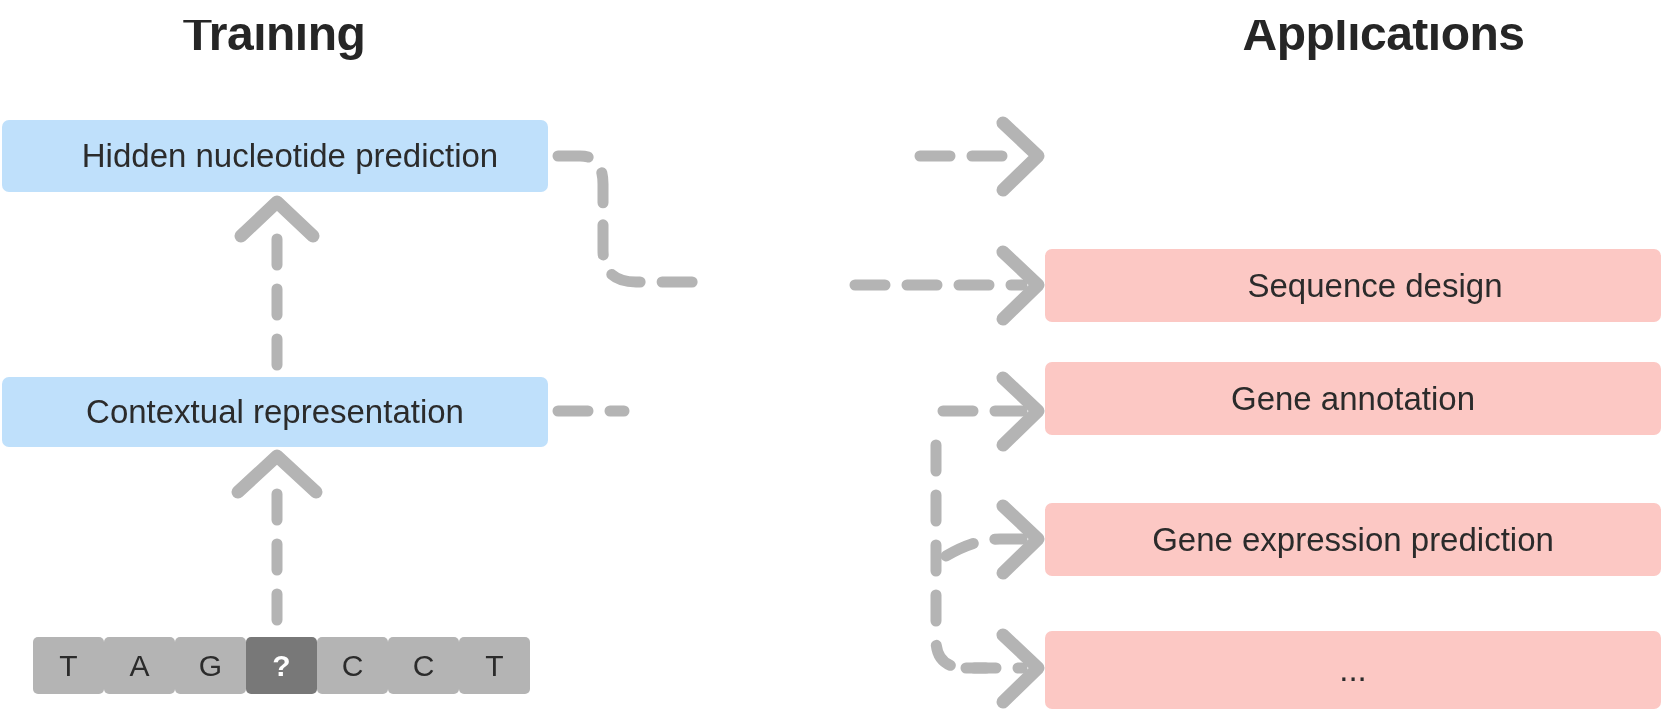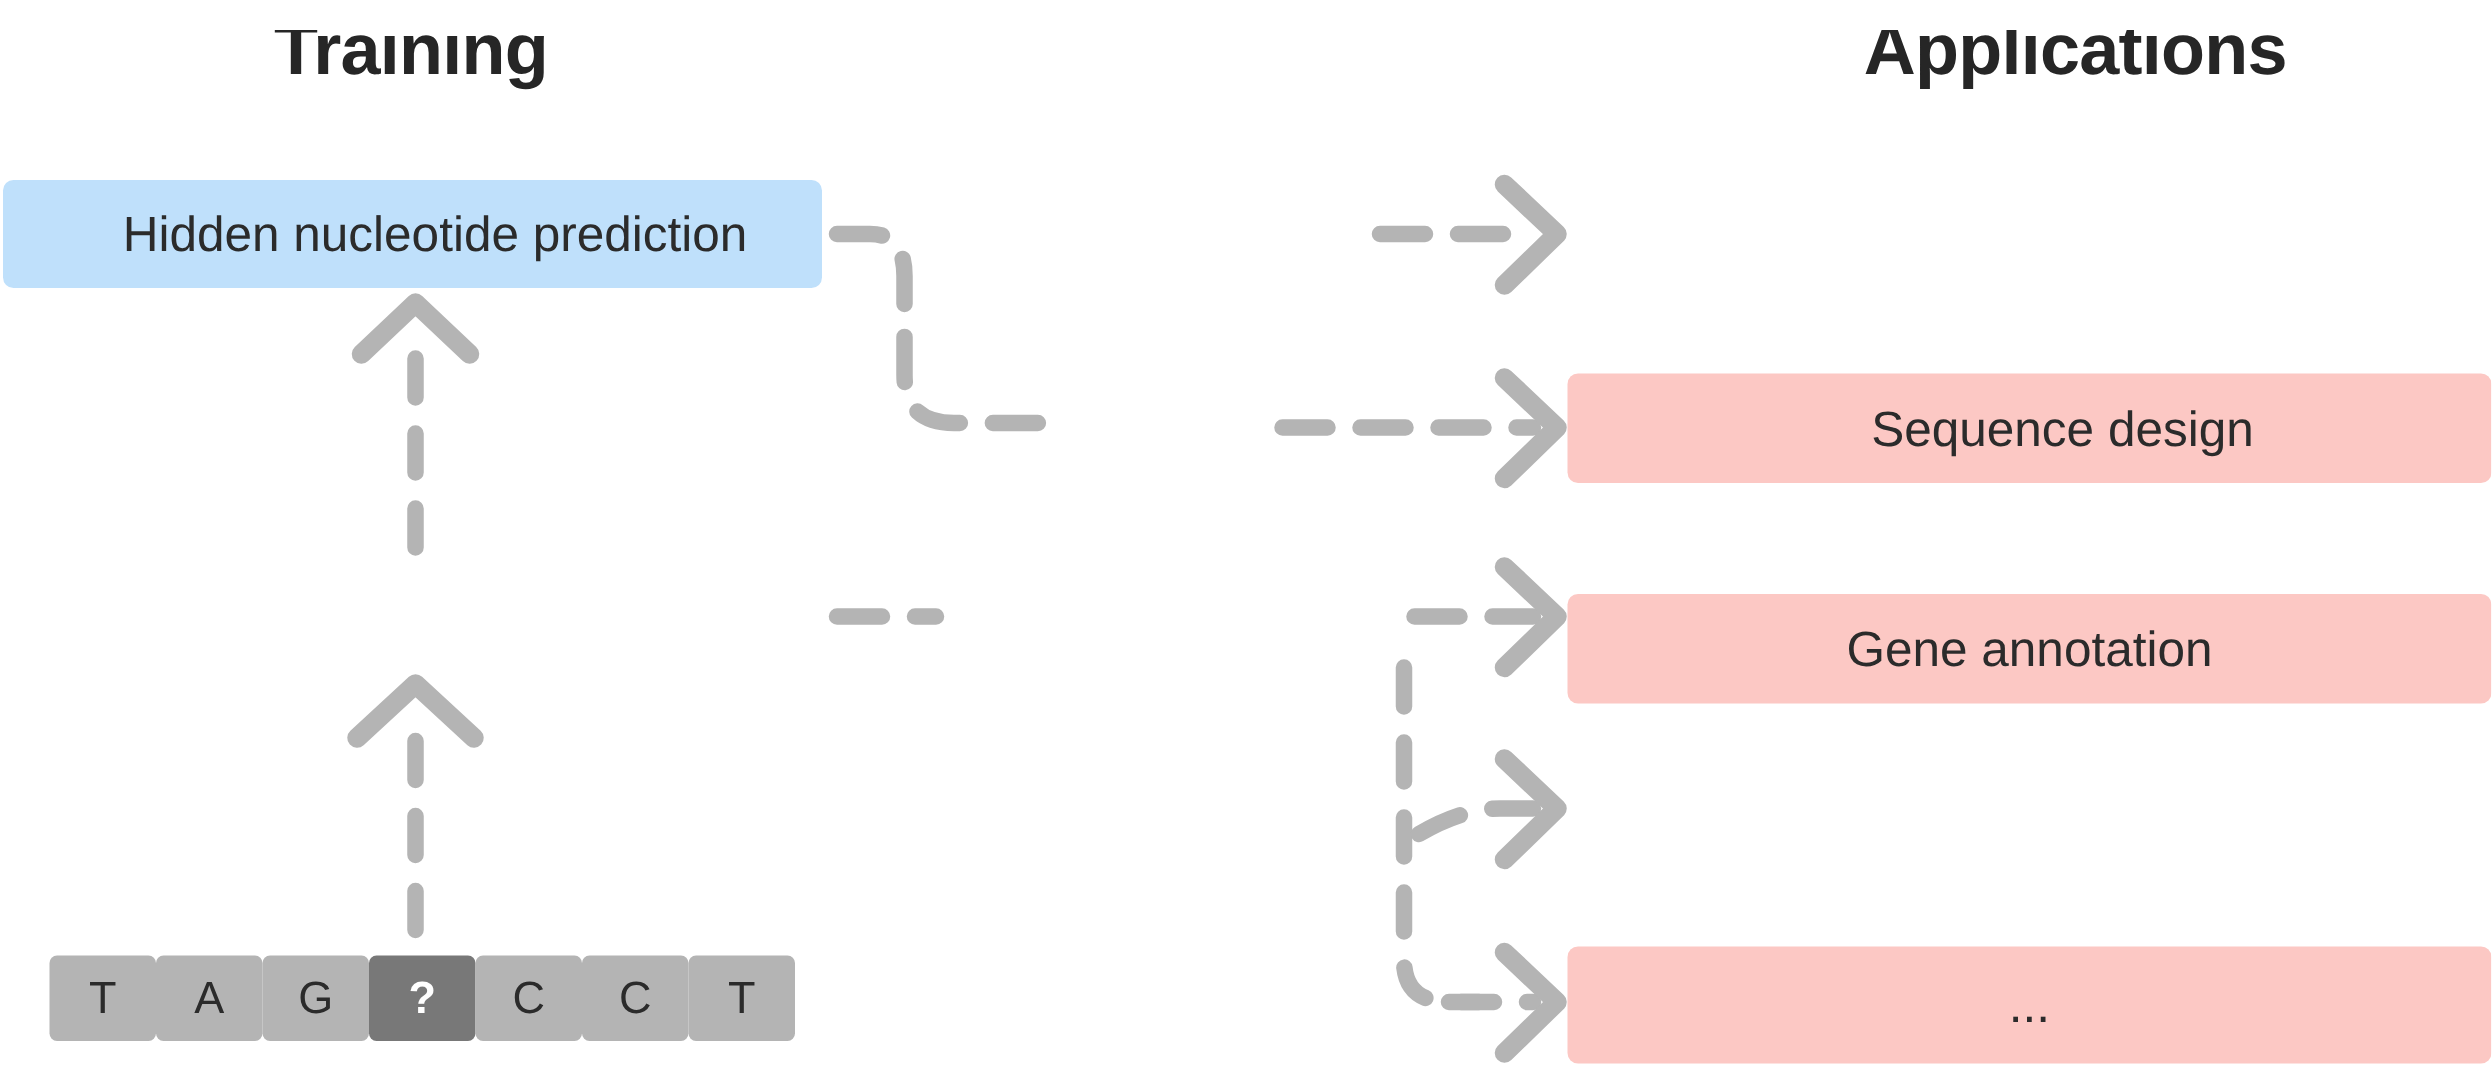--- a/index.html
+++ b/index.html
@@ -49,21 +49,21 @@
     box-sizing: border-box;
   }
   .node-blue { background: #bfe0fb; }
   .node-pink { background: #fcc8c4; }
 
   #box-hidden      { left: 2px;    top: 100px; width: 546px; height: 72px; padding-left: 30px; }
   #box-contextual  { left: 2px;    top: 357px; width: 546px; height: 70px; }
 
   #box-fitness     { left: 1045px; top: 99px;  width: 616px; height: 73px; }
   #box-seqdesign   { left: 1045px; top: 229px; width: 616px; height: 73px; padding-left: 44px; }
-  #box-geneannot   { left: 1045px; top: 376px; width: 616px; height: 73px; }
+  #box-geneannot   { left: 1045px; top: 342px; width: 616px; height: 73px; }
   #box-geneexpr    { left: 1045px; top: 483px; width: 616px; height: 73px; }
   #box-ellipsis    { left: 1045px; top: 611px; width: 616px; height: 78px; }
 
   
   #seq-track {
     position: absolute;
     left: 33px;
     top: 617px;
     display: flex;
     gap: 0px;
@@ -172,30 +172,36 @@
     <g>
       <path class="dash-short" d="M 966 648 L 1022 648"></path>
       <path class="head" d="M 1003 615 L 1038 648 L 1003 682"></path>
     </g>
   </svg>
 
   <div class="node-box node-blue" id="box-hidden">
     <span>Hidden nucleotide prediction</span>
   </div>
 
+  <div class="node-box node-blue" id="box-contextual">
+    <span>Contextual representation</span>
+  </div>
 
 
   <div class="node-box node-pink" id="box-seqdesign">
     <span>Sequence design</span>
   </div>
 
   <div class="node-box node-pink" id="box-geneannot">
     <span>Gene annotation</span>
   </div>
 
+  <div class="node-box node-pink" id="box-geneexpr">
+    <span>Gene expression prediction</span>
+  </div>
 
   <div class="node-box node-pink" id="box-ellipsis">
     <span>...</span>
   </div>
 
   <div id="seq-track">
       <div class="seq-cell">T</div>
       <div class="seq-cell">A</div>
       <div class="seq-cell">G</div>
       <div class="seq-cell masked">?</div>

